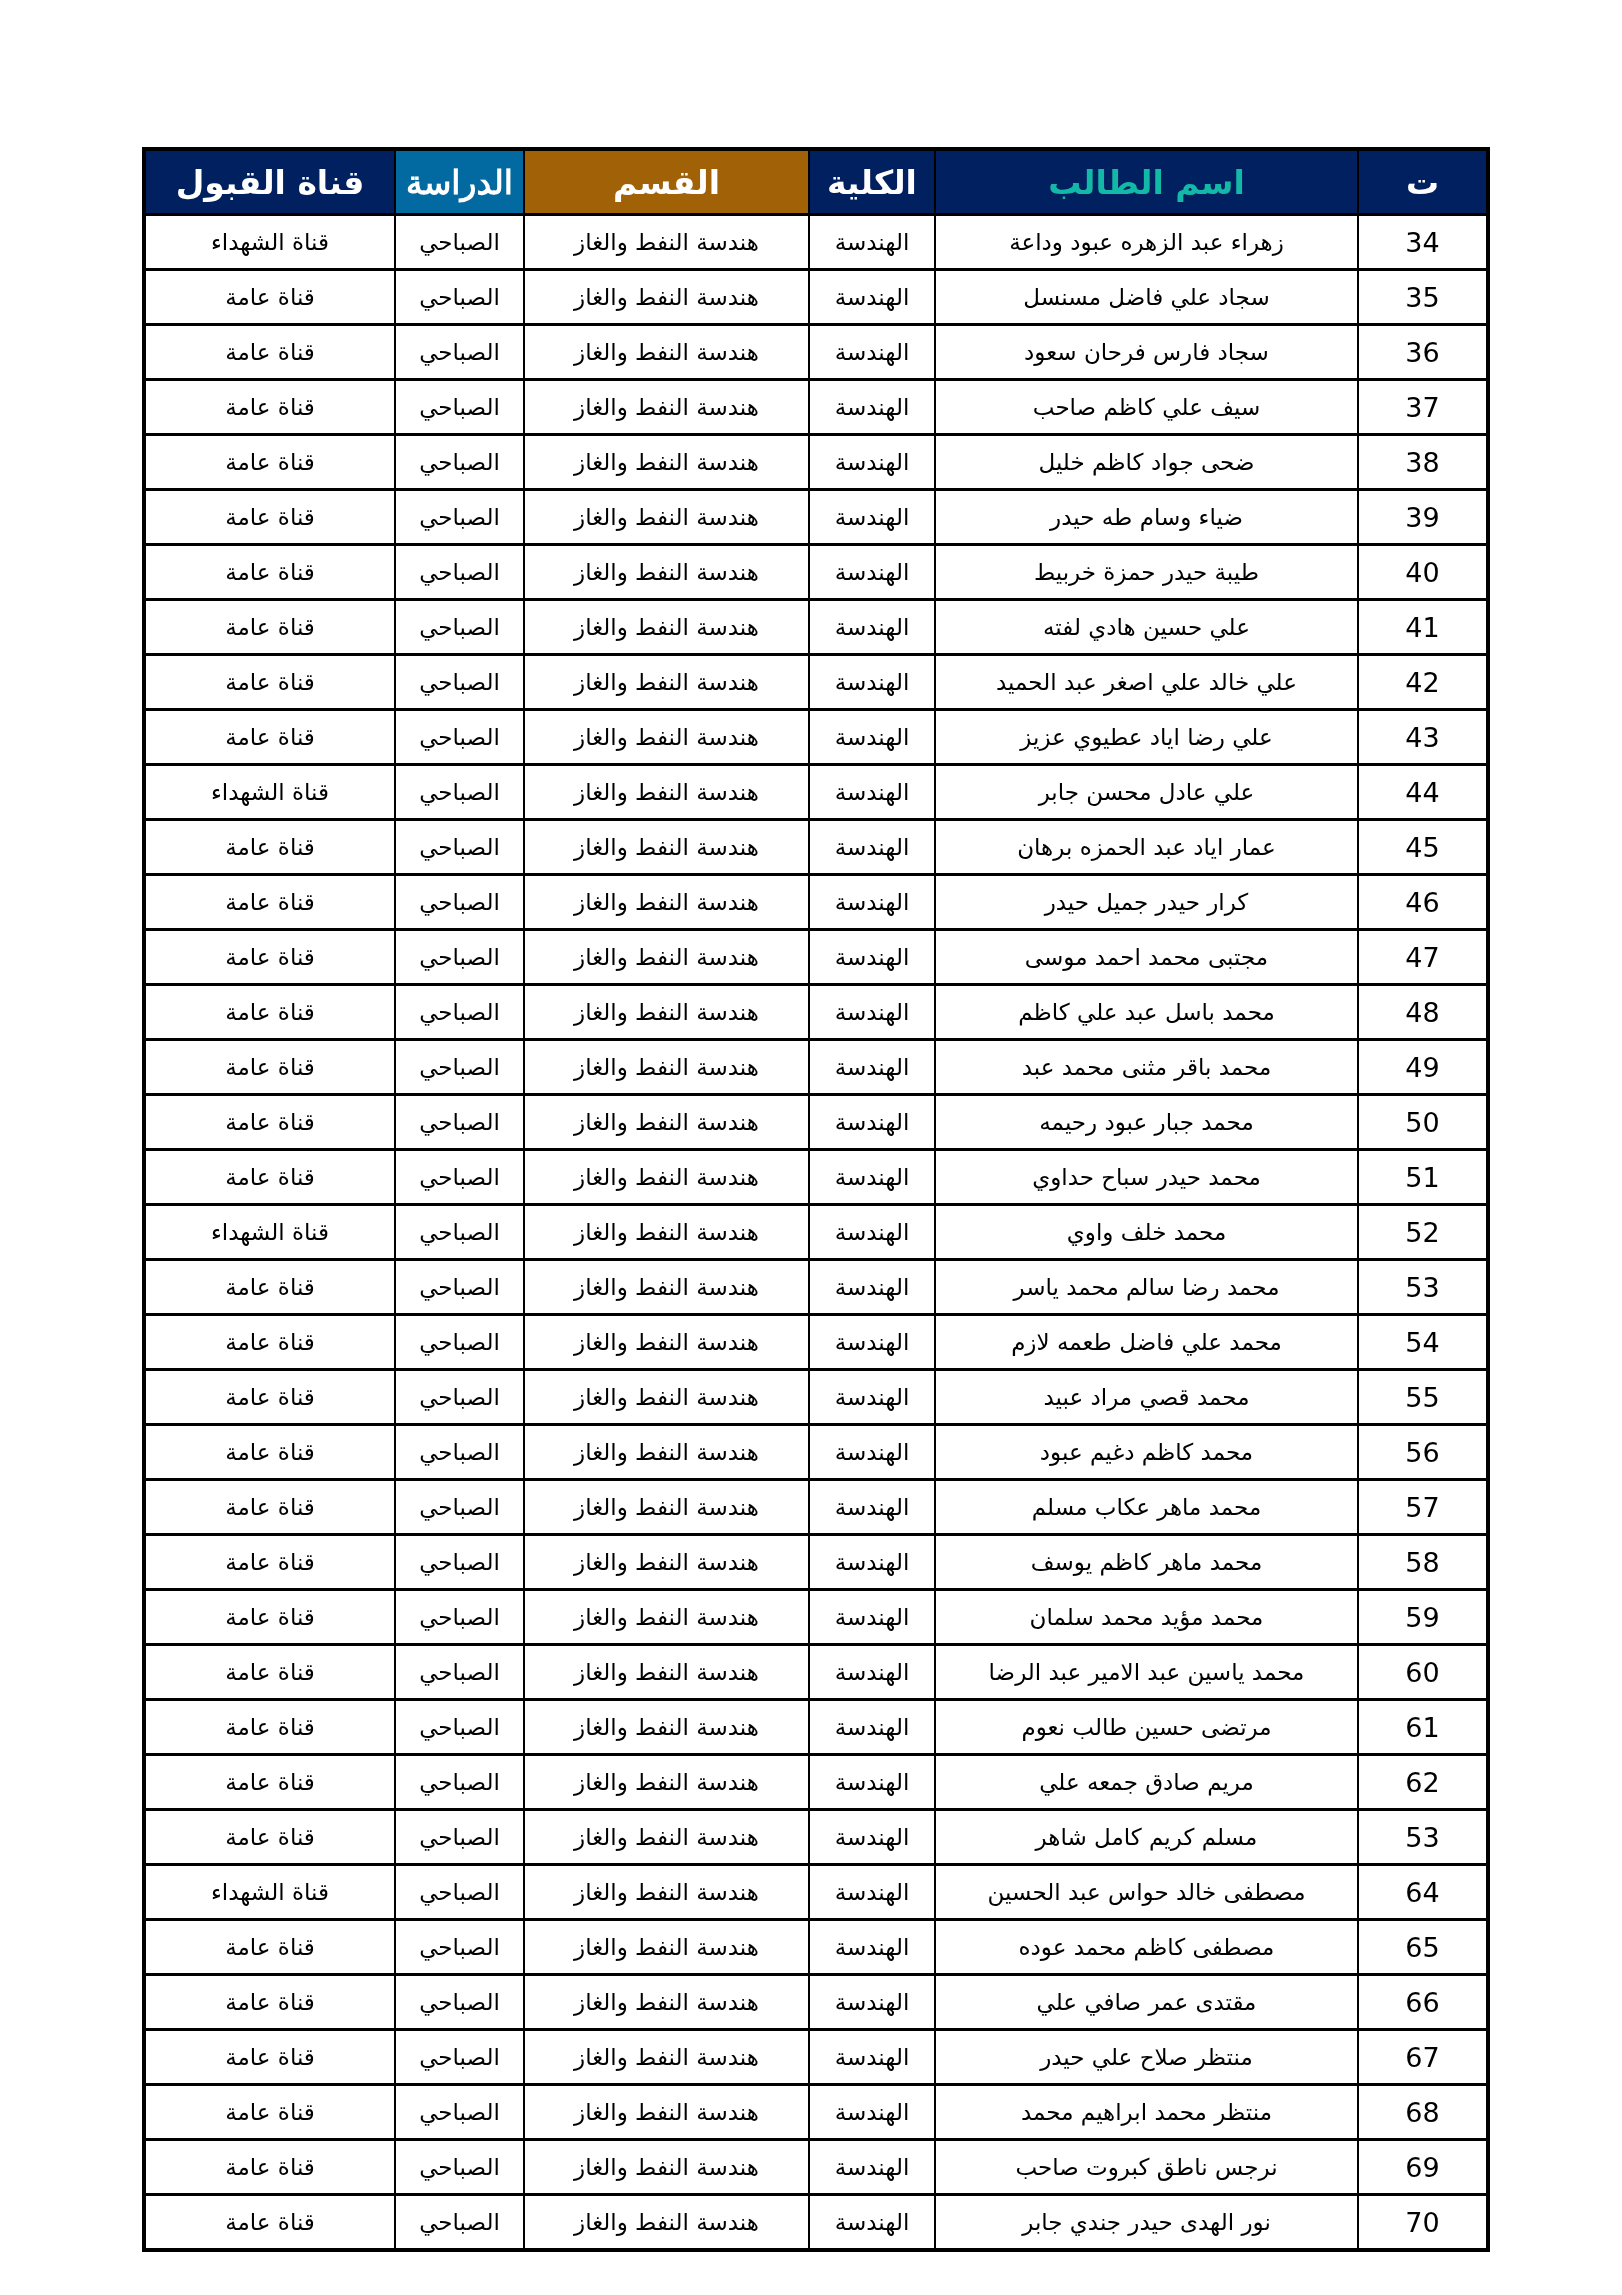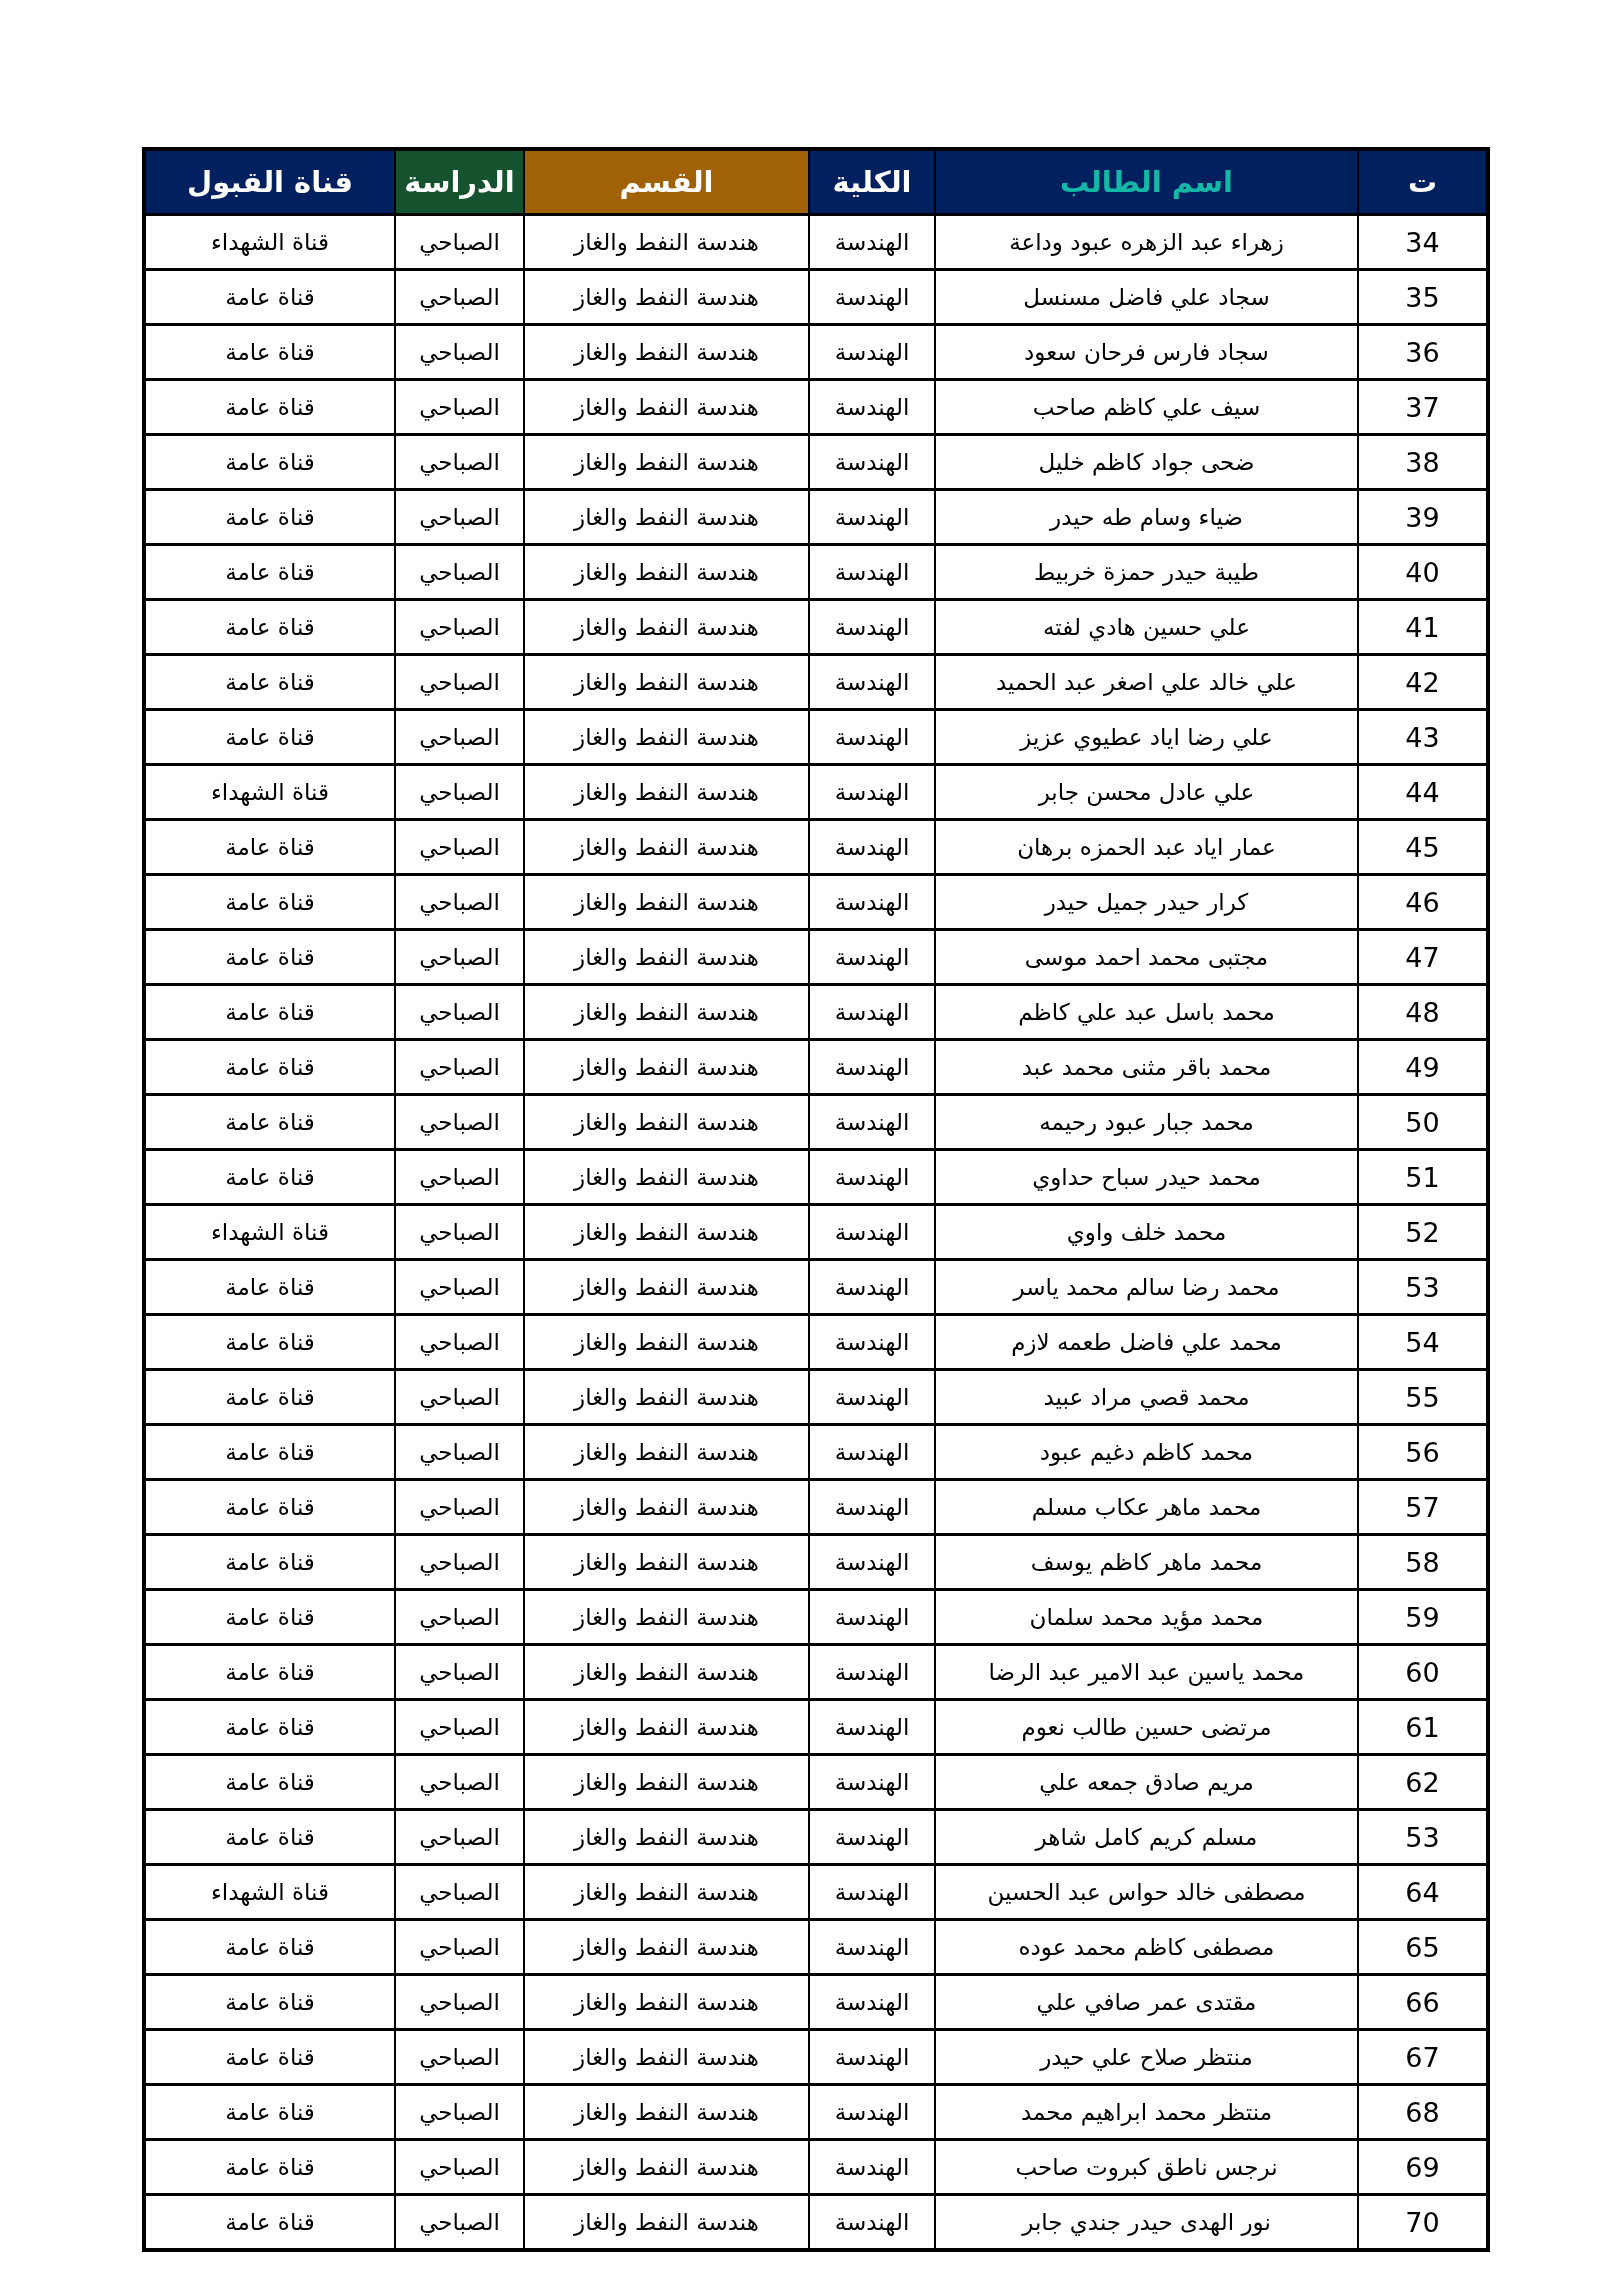--- a/index.html
+++ b/index.html
@@ -21,21 +21,21 @@
     top: 147px;
     width: 1343px;
     border-collapse: collapse;
     table-layout: fixed;
     direction: rtl;
     border: 4.6px solid #000000;
   }
   table.students th {
     height: 62px;
     color: #ffffff;
-    font-size: 29px;
+    font-size: 33px;
     font-weight: bold;
     text-align: center;
     vertical-align: middle;
     border-left: 2.6px solid #000000;
     border-right: 2.6px solid #000000;
     border-top: 4.6px solid #000000;
     border-bottom: 3.9px solid #000000;
     padding: 0;
   }
   table.students td {
@@ -69,21 +69,21 @@
       <col style="width:285px">
       <col style="width:129px">
       <col style="width:251px">
     </colgroup>
     <thead>
       <tr>
         <th style="background: rgb(0, 32, 96); color: rgb(255, 255, 255);">ت</th>
         <th style="background: rgb(0, 32, 96); color: #14b8a6;">اسم الطالب</th>
         <th style="background: rgb(0, 32, 96); color: rgb(255, 255, 255); margin-left: 39px;">الكلية</th>
         <th style="background: #a16207; color: rgb(255, 255, 255);">القسم</th>
-        <th style="background: #14532d; color: rgb(255, 255, 255);">الدراسة</th>
+        <th style="background: #0369a1; color: rgb(255, 255, 255); font-family: Liberation Serif, serif;">الدراسة</th>
         <th style="background: rgb(0, 32, 96); color: rgb(255, 255, 255);">قناة القبول</th>
       </tr>
     </thead>
     <tbody>
         <tr>
           <td>34</td>
           <td>زهراء عبد الزهره عبود وداعة</td>
           <td>الهندسة</td>
           <td>هندسة النفط والغاز</td>
           <td>الصباحي</td>

